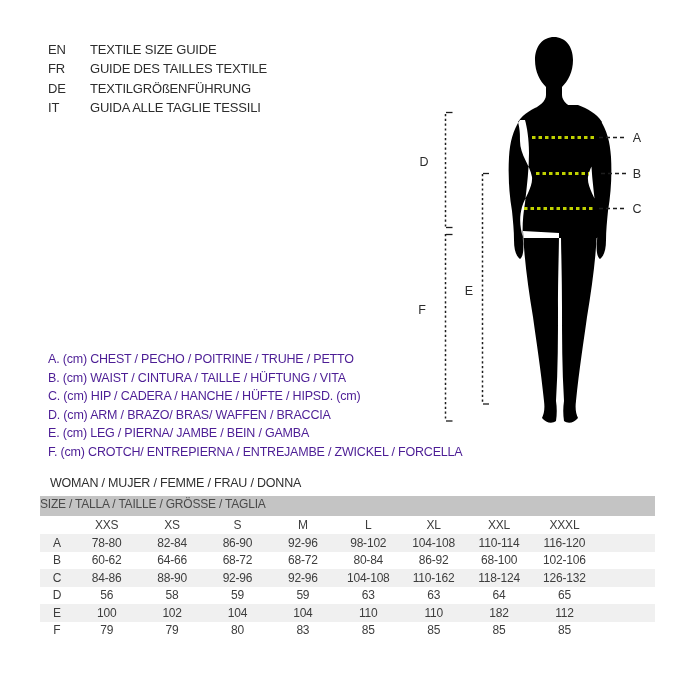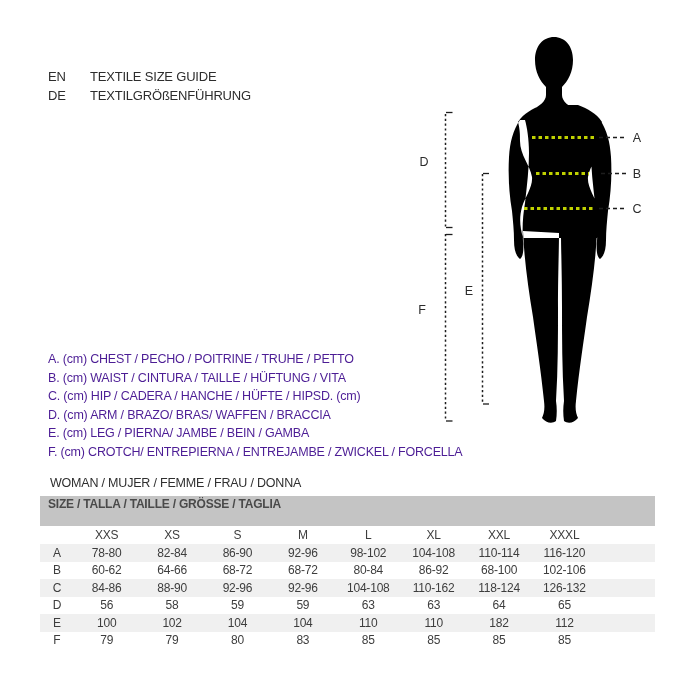--- a/index.html
+++ b/index.html
@@ -1,55 +1,57 @@
 <!DOCTYPE html>
 <html><head>
 <meta charset="utf-8">
 <style>
   html,body{margin:0;padding:0;background:#fff;}
   .canvas{
     position:relative;width:700px;height:700px;background:#ffffff;overflow:hidden;
     font-family:"Liberation Sans",sans-serif;color:#333;
   }
   
-  .lang-list{position:absolute;left:48px;top:40px;margin-top:27px;}
+  .lang-list{position:absolute;left:48px;top:40px;}
   .lang-row{height:19.4px;line-height:19.4px;font-size:13px;color:#2d2d2d;letter-spacing:-0.2px;white-space:nowrap;}
   .lang-code{display:inline-block;width:42px;}
   
   .silhouette{position:absolute;left:500px;top:35px;width:120px;height:390px;}
   .overlay{position:absolute;left:0;top:0;width:700px;height:700px;pointer-events:none;}
   .yline{stroke:#bfd100;stroke-width:3;stroke-dasharray:3.5 3;fill:none;}
   .bdash{stroke:#1d1d1d;stroke-width:1.5;stroke-dasharray:4 3;fill:none;}
   .vdash{stroke:#1d1d1d;stroke-width:1.5;stroke-dasharray:2.2 2.6;fill:none;}
   .tick{stroke:#1d1d1d;stroke-width:1.3;fill:none;}
   .marker{position:absolute;transform:translate(-50%,-50%);font-size:12.5px;color:#2b2b2b;}
   .m-a{left:637px;top:138px;} .m-b{left:637px;top:174px;} .m-c{left:637px;top:209px;}
   .m-d{left:424px;top:162px;} .m-e{left:469px;top:291px;} .m-f{left:422px;top:310px;}
   
   .measure-list{position:absolute;left:48px;top:350px;}
   .measure-row{height:18.5px;line-height:18.5px;font-size:12.5px;color:#4c1d95;letter-spacing:-0.2px;white-space:nowrap;}
   
   .gender-label{position:absolute;left:50px;top:476px;font-size:12.5px;color:#2f2f2f;letter-spacing:-0.2px;}
   
   .size-table{position:absolute;left:40px;top:496px;width:615px;}
-  .table-bar{height:30px;line-height:16px;background:#c4c4c4;color:#4a4a4a;font-size:12px;padding-left:8px;letter-spacing:-0.2px;box-sizing:border-box;font-weight:bold;}
+  .table-bar{height:20px;line-height:16px;background:#c4c4c4;color:#4a4a4a;font-size:12px;letter-spacing:-0.2px;box-sizing:border-box;}
   .trow{display:grid;grid-template-columns:34px repeat(8,65.4px) 1fr;height:17.5px;align-items:center;}
   .sizes-row{height:18px;}
   .trow.alt{background:#f0f0f0;}
   .tcell{text-align:center;font-size:12px;color:#3d3d3d;letter-spacing:-0.2px;}
   .tlabel{text-align:center;font-size:12px;color:#3d3d3d;}
 </style>
 </head>
 <body>
 
 <div class="canvas">
 
   <div class="lang-list" id="langList">
       <div class="lang-row"><span class="lang-code">EN</span><span class="lang-title">TEXTILE SIZE GUIDE</span></div>
+      <div class="lang-row"><span class="lang-code">FR</span><span class="lang-title">GUIDE DES TAILLES TEXTILE</span></div>
       <div class="lang-row"><span class="lang-code">DE</span><span class="lang-title">TEXTILGRÖßENFÜHRUNG</span></div>
+      <div class="lang-row"><span class="lang-code">IT</span><span class="lang-title">GUIDA ALLE TAGLIE TESSILI</span></div>
     </div>
 
   <svg class="silhouette" viewBox="0 0 120 390" xmlns="http://www.w3.org/2000/svg">
     <path fill="#000000" d="
       M54 2 C65 2 73 11 73 25 C73 37 68 46 62 52 L62 60 C62 66 68 71 78 76 L30 76 C40 71 46 66 46 60 L46 52 C40 46 35 37 35 25 C35 11 43 2 54 2 Z
       M42 70 L78 70 C88 74 96 78 102 87 C100 95 100 99 100 106 C100 120 90 130 88 142 C87 152 95 162 98 172 C101 183 100 192 97 203 L23 203 C20 192 19 183 22 172 C25 162 33 152 32 142 C30 130 20 120 20 106 C20 99 20 95 18 87 C24 78 32 74 42 70 Z
       M20 85 C13 95 10 107 9 122 C8 140 9 158 12 176 C13 186 14 196 14 205 C14 215 16 221 20 224 C23 222 24 215 23 206 C22 192 23 180 25 168 C27 150 29 134 29 118 C29 104 27 92 25 85 Z
       M100 85 C107 95 110 107 111 122 C112 140 111 158 108 176 C107 186 106 196 106 205 C106 215 104 221 100 224 C97 222 96 215 97 206 C98 192 97 180 95 168 C93 150 91 134 91 118 C91 104 93 92 95 85 Z
       M23 196 C24 222 28 252 33 282 C36 304 41 336 44 366 C45 374 44 379 42 383 C46 388 52 389 56 386 C57 379 57 373 56 366 C58 334 58 302 58 272 C58 240 59 214 59 198 Z
       M97 196 C96 222 92 252 87 282 C84 304 79 336 76 366 C75 374 76 379 78 383 C74 388 68 389 64 386 C63 379 63 373 64 366 C62 334 62 302 62 272 C62 240 61 214 61 198 Z"></path>

